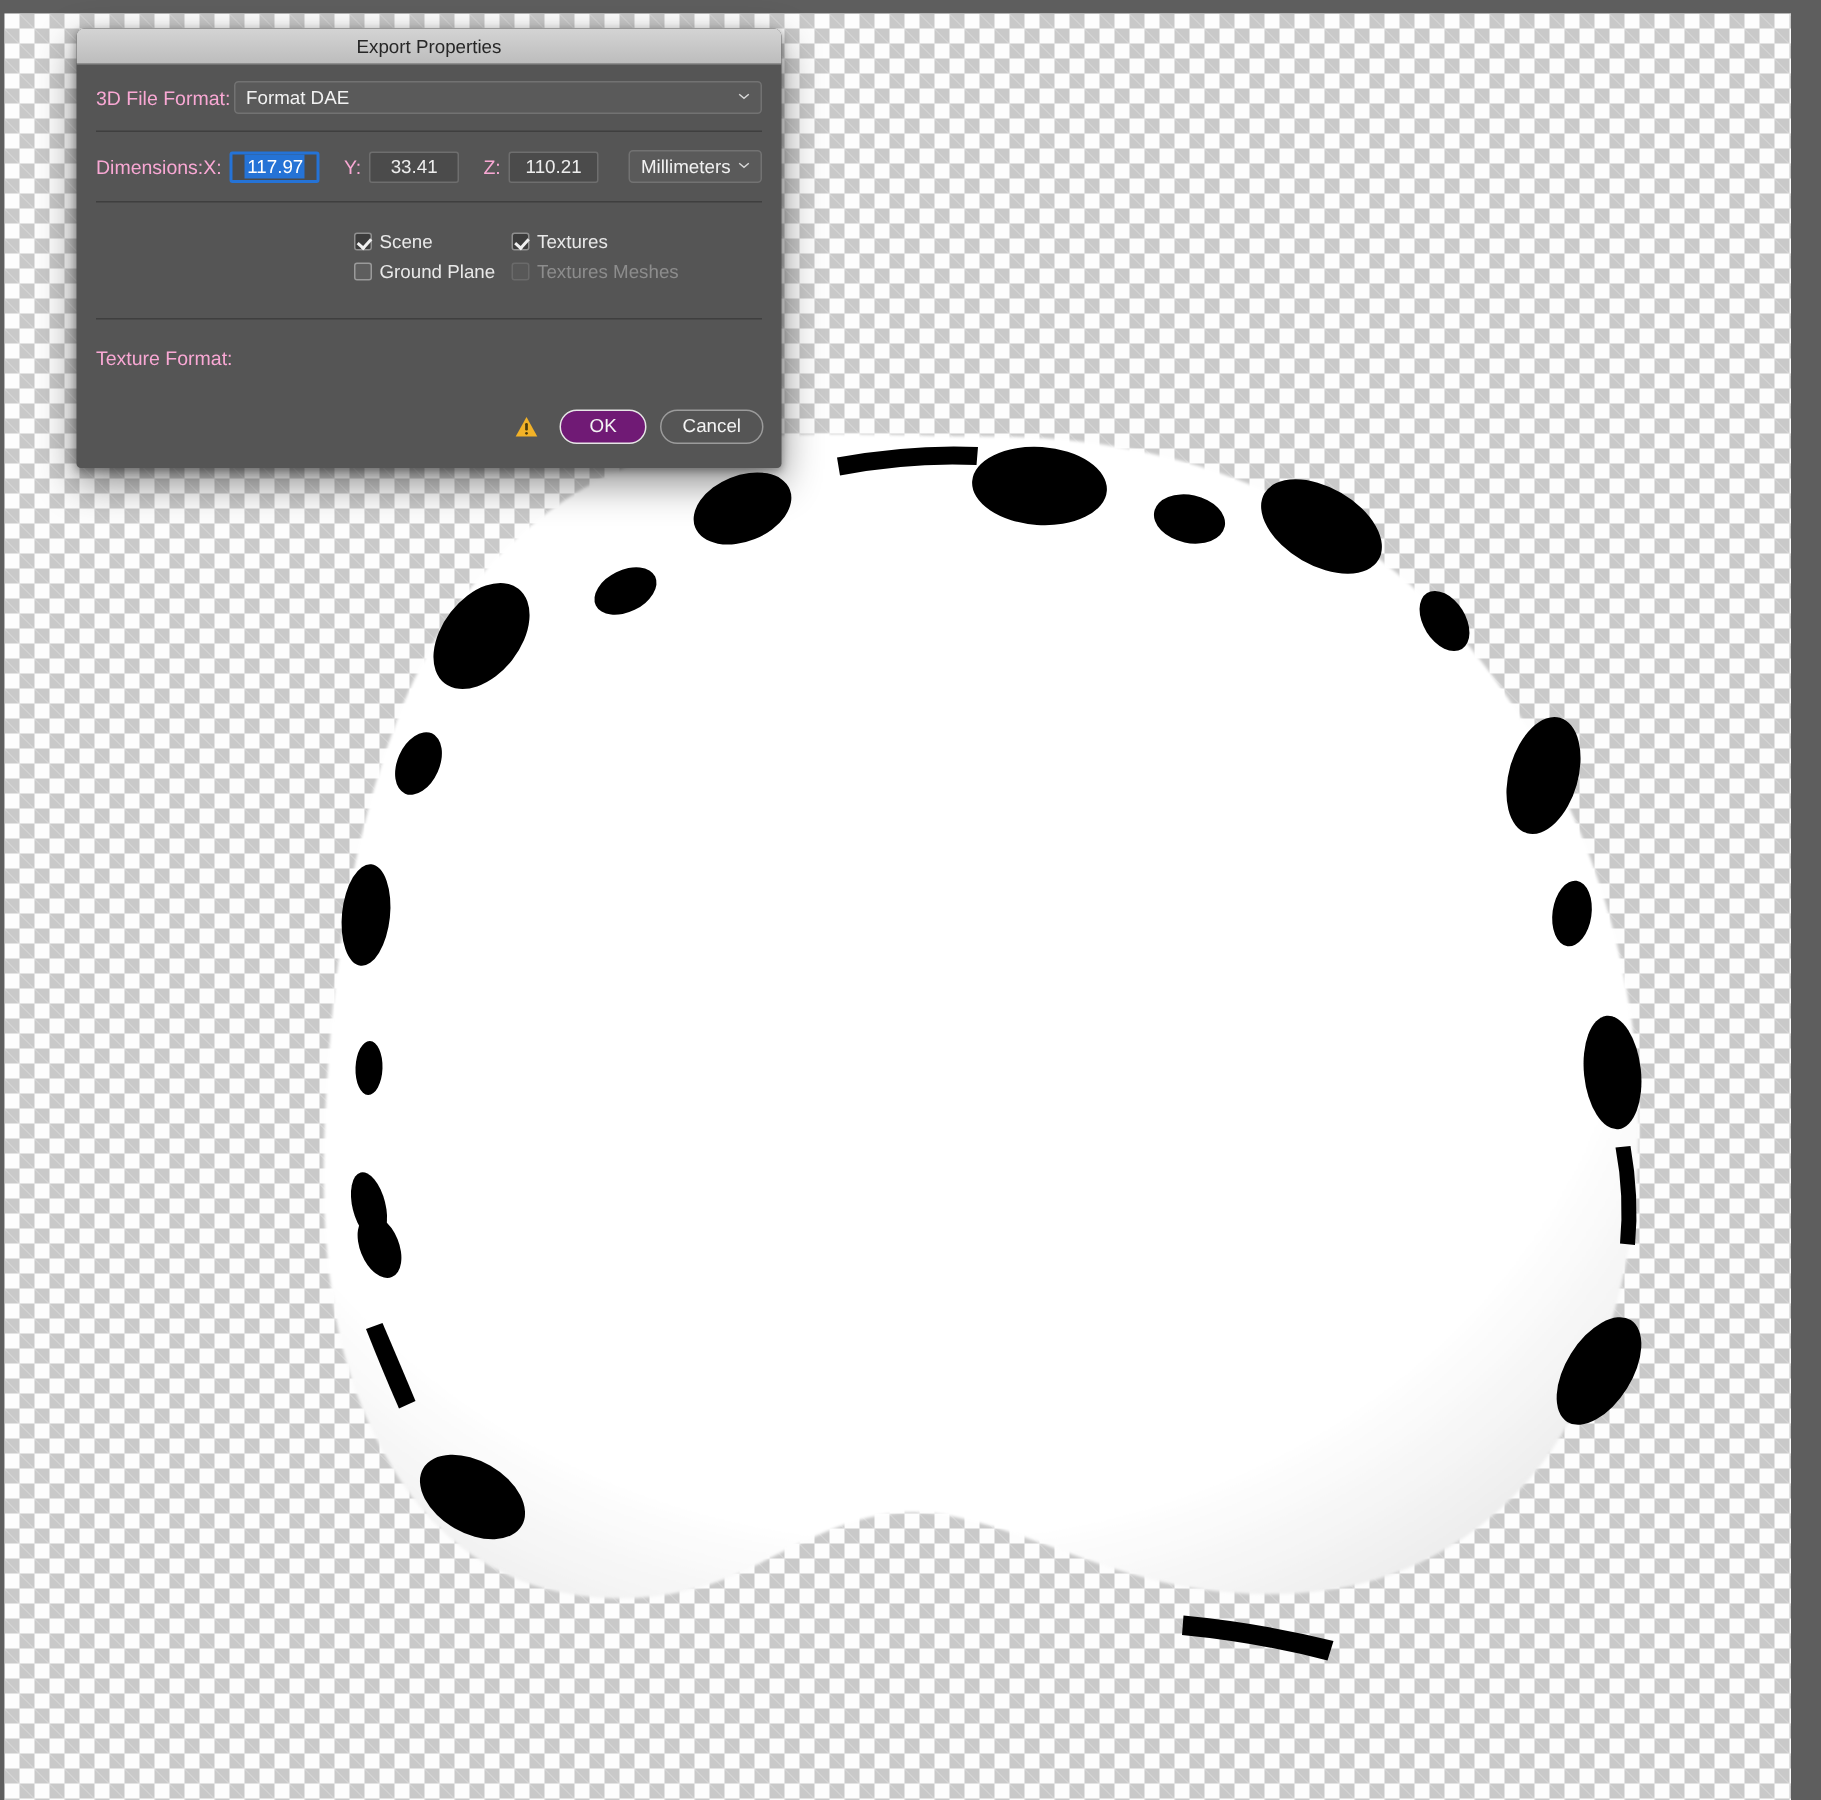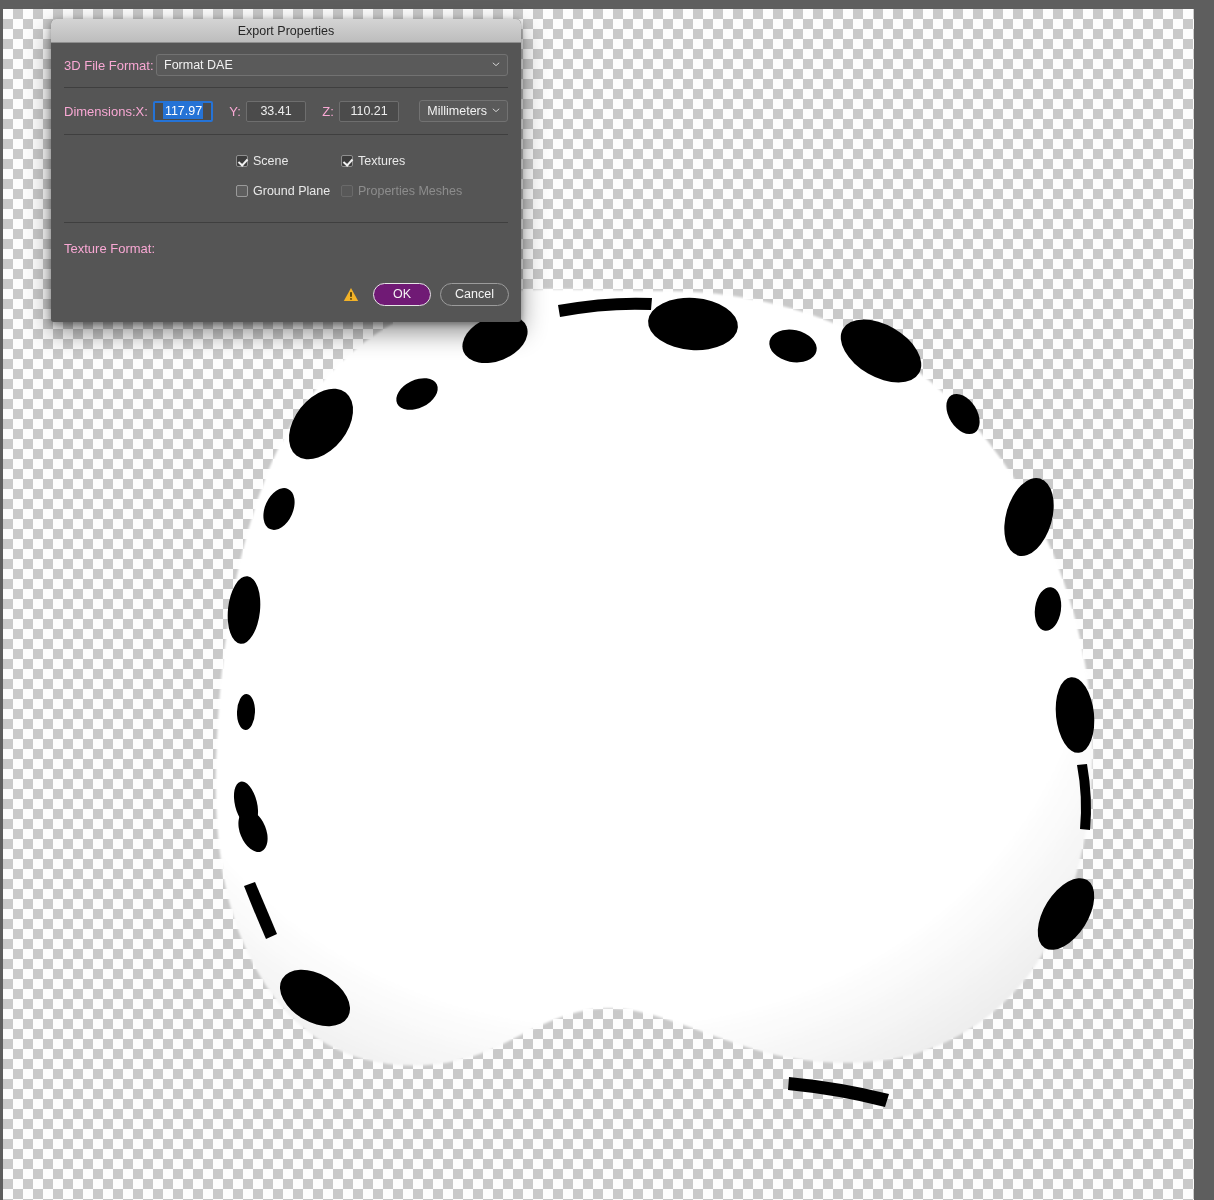--- a/index.html
+++ b/index.html
@@ -295,39 +295,39 @@
             <svg viewBox="0 0 10 10">
                 <path d="M1 3.5 L5 7 L9 3.5" fill="none" stroke="#d8d8d8" stroke-width="1.2"></path>
               </svg>
           </span>
         </div>
       </div>
 
       <div class="sep"></div>
 
       <div style="padding:19px 0 24px 0;">
-        <div class="cbrow" style="padding-left:185px; margin-bottom:16px;">
+        <div class="cbrow" style="padding-left:185px; margin-bottom:6px;">
           <label class="cb" style="width:105px;">
             <span class="box checked"></span>
             <span class="cblabel">Scene</span>
           </label>
           <label class="cb">
             <span class="box checked"></span>
             <span class="cblabel">Textures</span>
           </label>
         </div>
 
         <div class="cbrow" style="padding-left:185px;">
           <label class="cb" style="width:105px;">
             <span class="box"></span>
             <span class="cblabel">Ground Plane</span>
           </label>
           <label class="cb disabled">
             <span class="box disabled"></span>
-            <span class="cblabel">Properties Meshes</span>
+            <span class="cblabel">Textures Meshes</span>
           </label>
         </div>
       </div>
 
       <div class="sep"></div>
 
       <div class="row" style="height:51px;">
         <span class="lbl" style="width:92px;">Texture Format:</span>
       </div>
 

